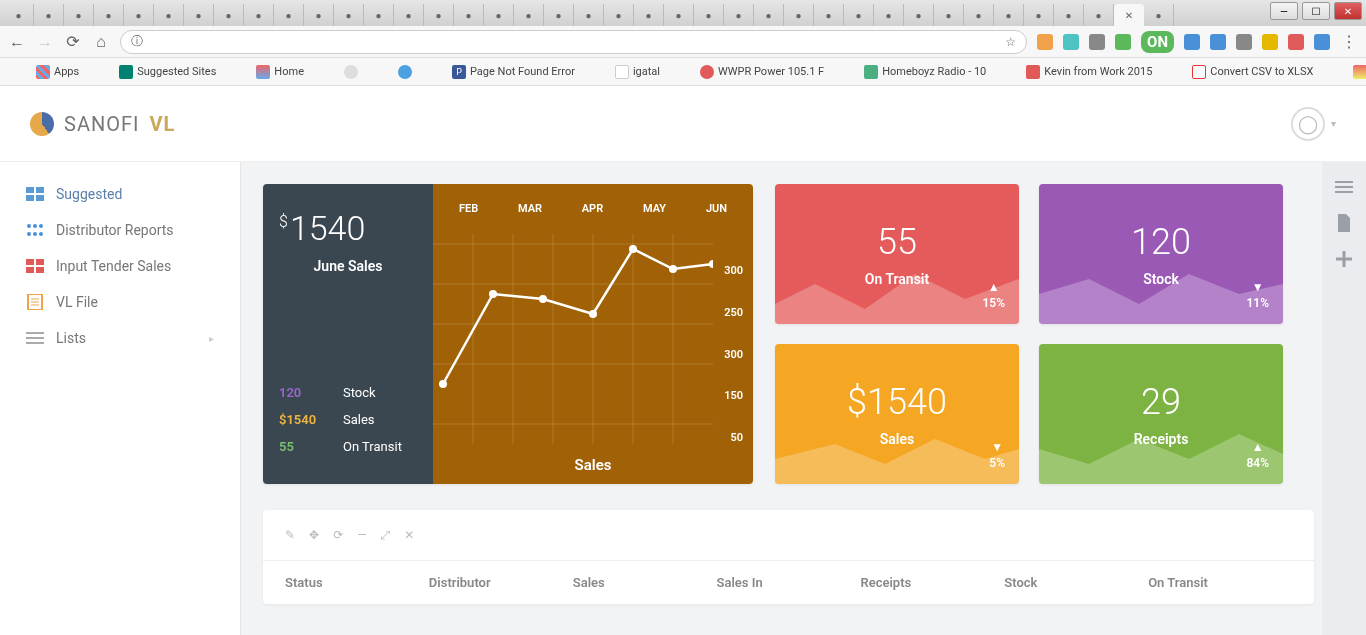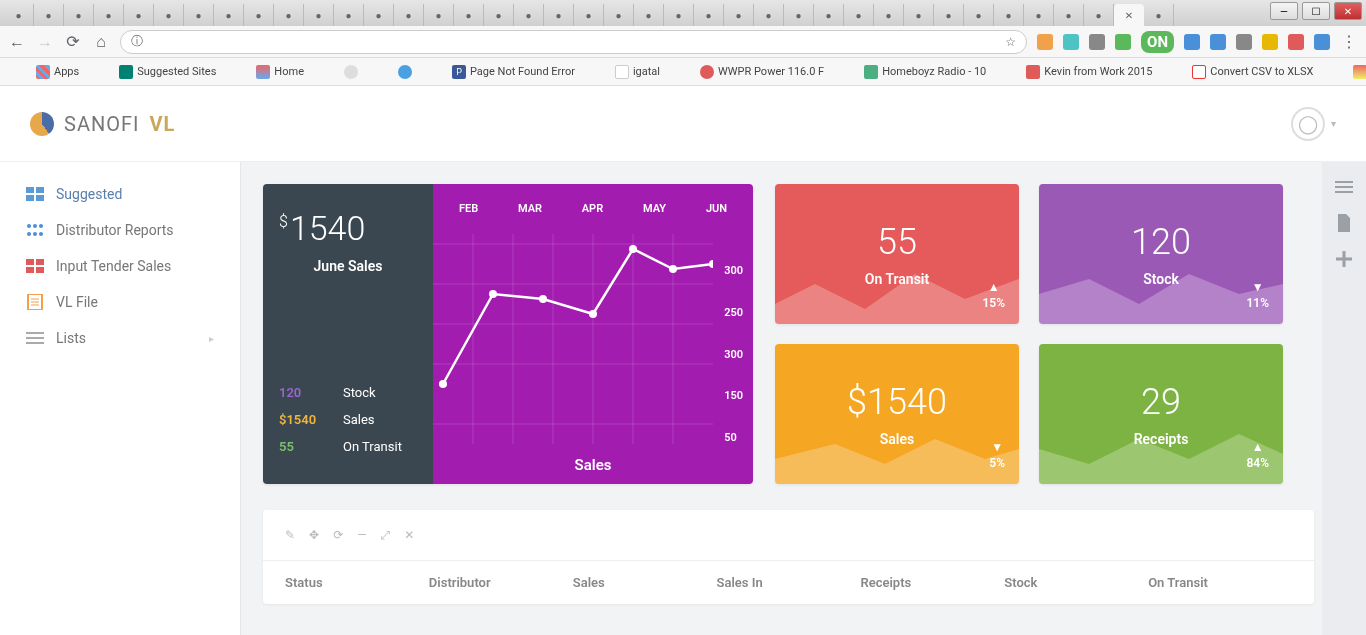--- a/index.html
+++ b/index.html
@@ -48,23 +48,23 @@
 .big-card { display:flex; width:490px; height:300px; border-radius:4px; overflow:hidden; box-shadow:0 1px 3px rgba(0,0,0,0.08); }
 .big-left { width:170px; background:#3a4750; color:#fff; padding:24px 16px; display:flex; flex-direction:column; }
 .big-amount { font-size:34px; font-weight:300; }
 .big-amount .cur { font-size:16px; vertical-align:top; position:relative; top:4px; margin-right:2px; }
 .big-sub { text-align:center; margin-top:10px; font-size:14px; font-weight:600; }
 .legend { margin-top:auto; font-size:13px; }
 .legend-row { display:flex; gap:14px; padding:6px 0; }
 .lg-stock { color:#9966cc; font-weight:600; width:50px; }
 .lg-sales { color:#f0b53e; font-weight:600; width:50px; }
 .lg-transit { color:#7ac06e; font-weight:600; width:50px; }
-.big-right { flex:1; background:#a21caf; position:relative; }
+.big-right { flex:1; background:#a16207; position:relative; }
 .chart-months { position:absolute; top:18px; left:0; right:0; display:flex; justify-content:space-around; font-size:11px; color:#fff; font-weight:600; padding:0 6px; }
-.chart-yaxis { position:absolute; right:10px; top:80px; bottom:40px; display:flex; flex-direction:column; justify-content:space-between; font-size:11px; color:#fff; font-weight:600; align-items:flex-start; }
+.chart-yaxis { position:absolute; right:10px; top:80px; bottom:40px; display:flex; flex-direction:column; justify-content:space-between; font-size:11px; color:#fff; font-weight:600; align-items:flex-end; }
 .chart-title { position:absolute; bottom:10px; left:0; right:0; text-align:center; color:#fff; font-weight:600; font-size:15px; }
 .chart-svg { position:absolute; left:0; top:50px; right:40px; bottom:40px; }
 .gridline { stroke:rgba(255,255,255,0.15); stroke-width:1; }
 
 .small-cards { display:flex; flex-wrap:wrap; gap:20px; width:510px; }
 .sm-card { width:244px; height:140px; border-radius:4px; position:relative; color:#fff; display:flex; flex-direction:column; align-items:center; justify-content:center; overflow:hidden; box-shadow:0 1px 3px rgba(0,0,0,0.08); }
 .sm-value { font-size:36px; font-weight:300; }
 .sm-label { font-size:14px; font-weight:600; margin-top:8px; }
 .sm-pct { position:absolute; right:14px; bottom:14px; font-size:12px; font-weight:600; display:flex; flex-direction:column; align-items:center; gap:2px; }
 .sm-bg { position:absolute; bottom:0; left:0; right:0; height:60px; opacity:0.25; }
@@ -180,21 +180,21 @@
     <div class="bm">
         <div class="fav" style="background:#3b5998;color:#fff;font-size:9px;text-align:center;line-height:14px">P</div>
         <span>Page Not Found Error</span>
       </div>
     <div class="bm">
         <div class="fav" style="background:#fff;border:1px solid #ccc"></div>
         <span>igatal</span>
       </div>
     <div class="bm">
         <div class="fav" style="background:#e05a5a;border-radius:50%"></div>
-        <span>WWPR Power 116.0 F</span>
+        <span>WWPR Power 105.1 F</span>
       </div>
     <div class="bm">
         <div class="fav" style="background:#4caf82"></div>
         <span>Homeboyz Radio - 10</span>
       </div>
     <div class="bm">
         <div class="fav" style="background:#e05a5a"></div>
         <span>Kevin from Work 2015</span>
       </div>
     <div class="bm">

